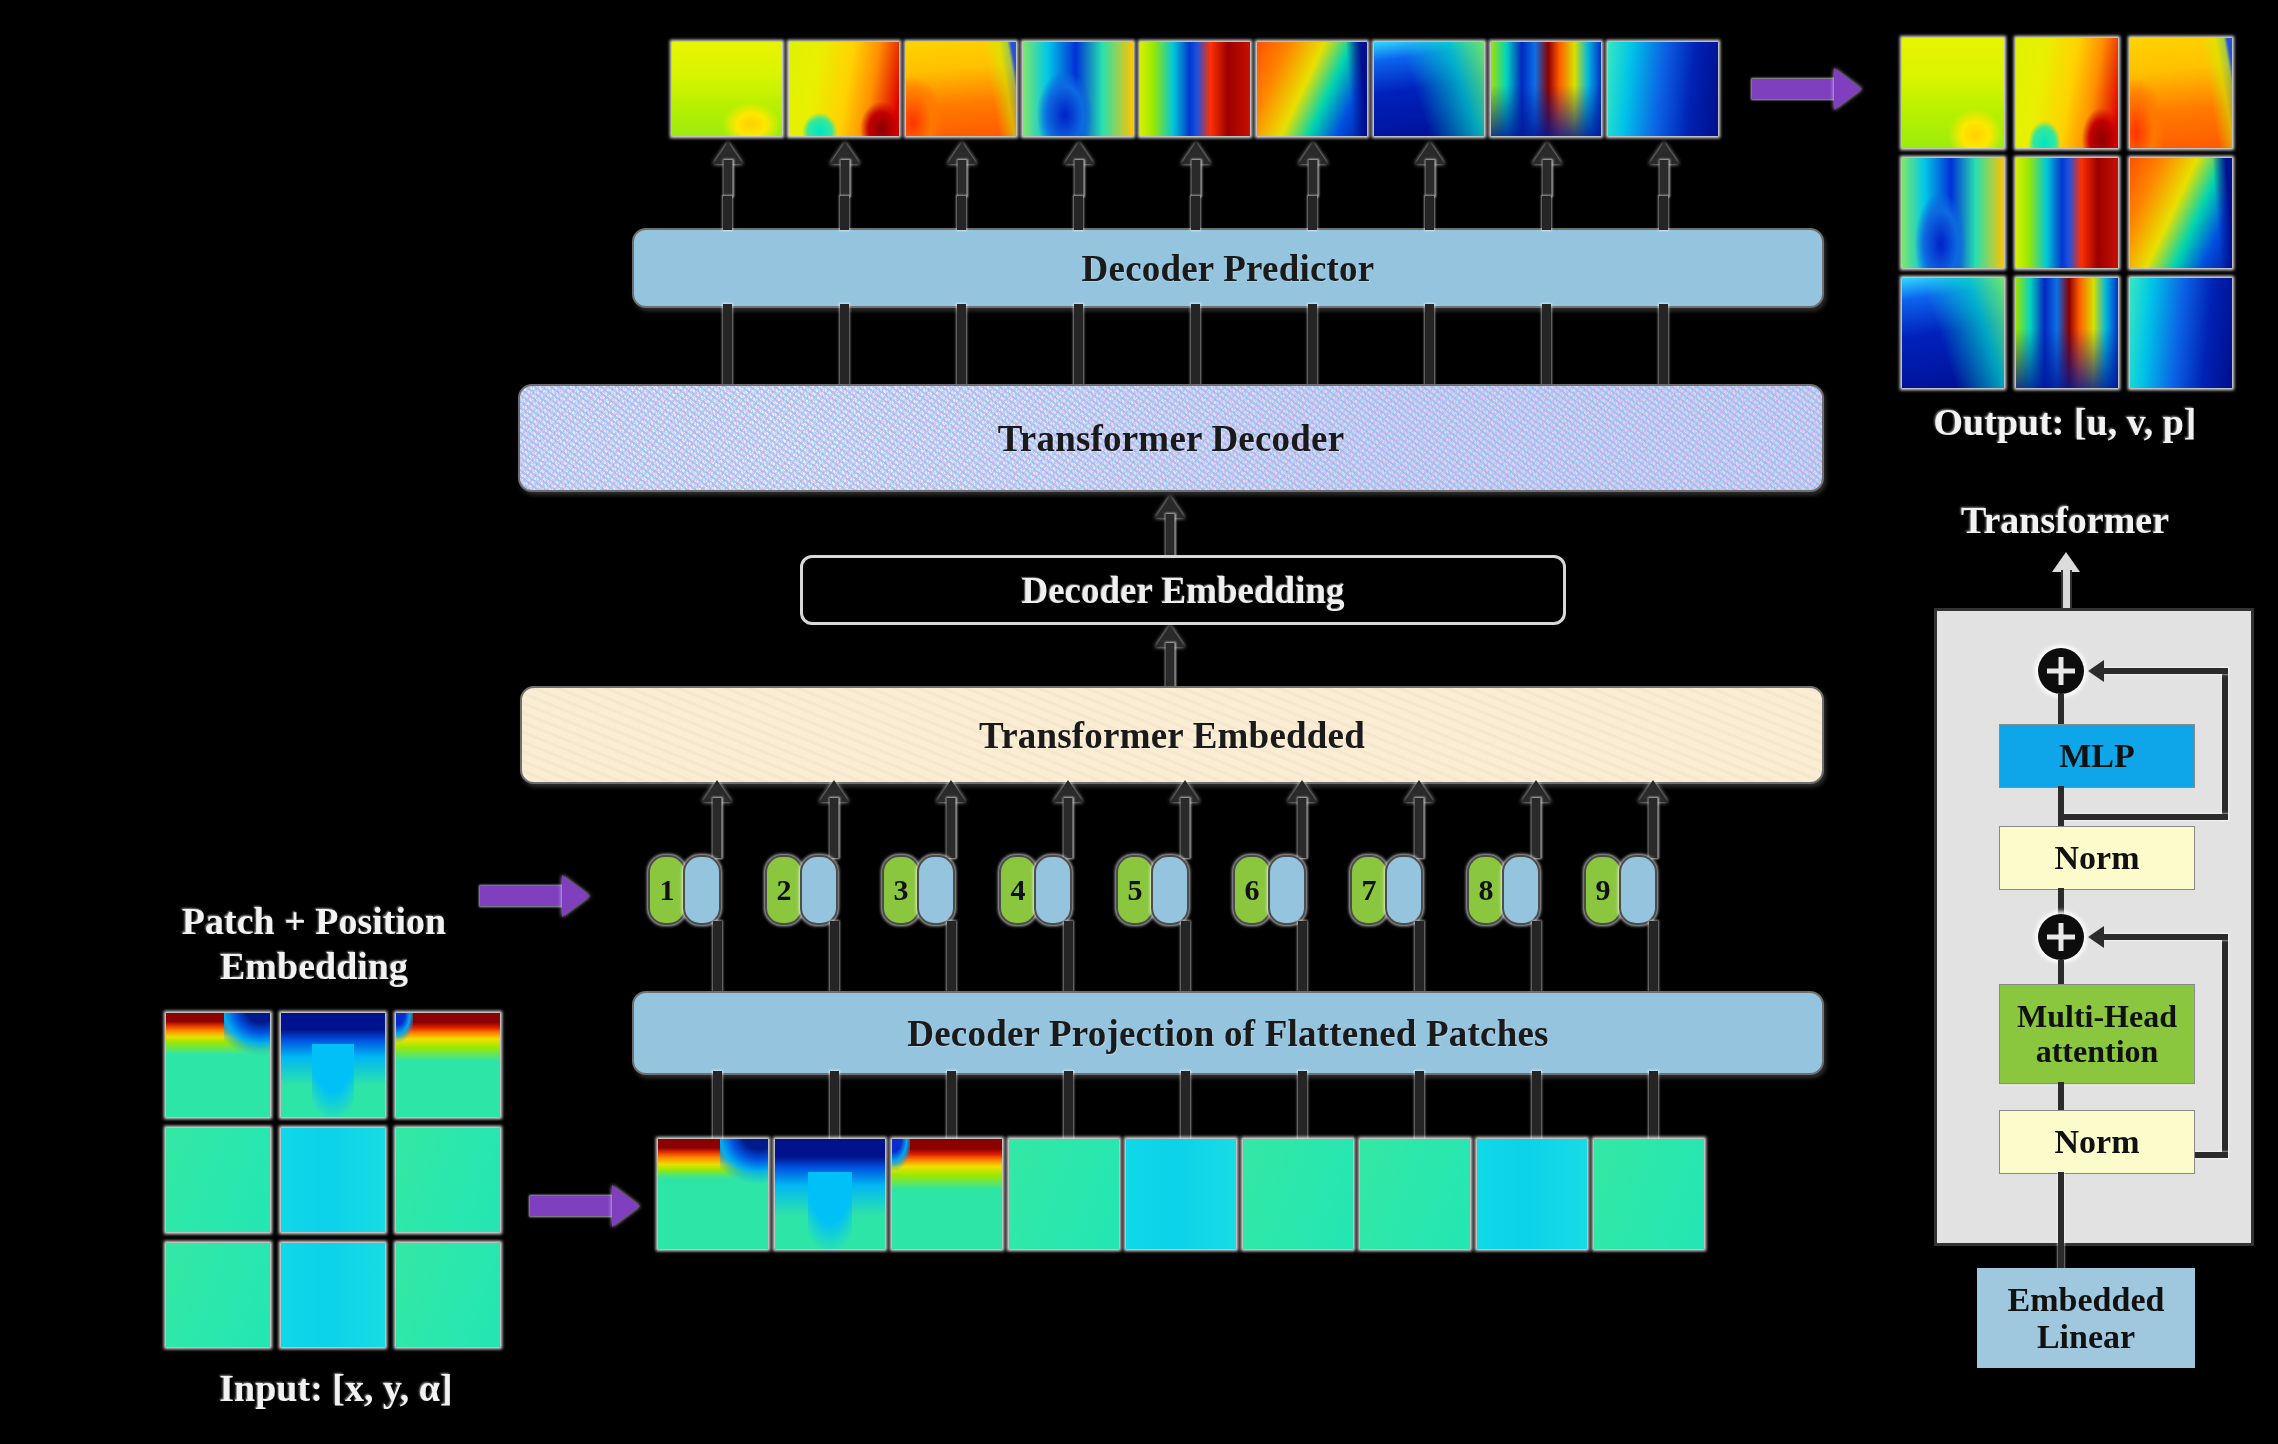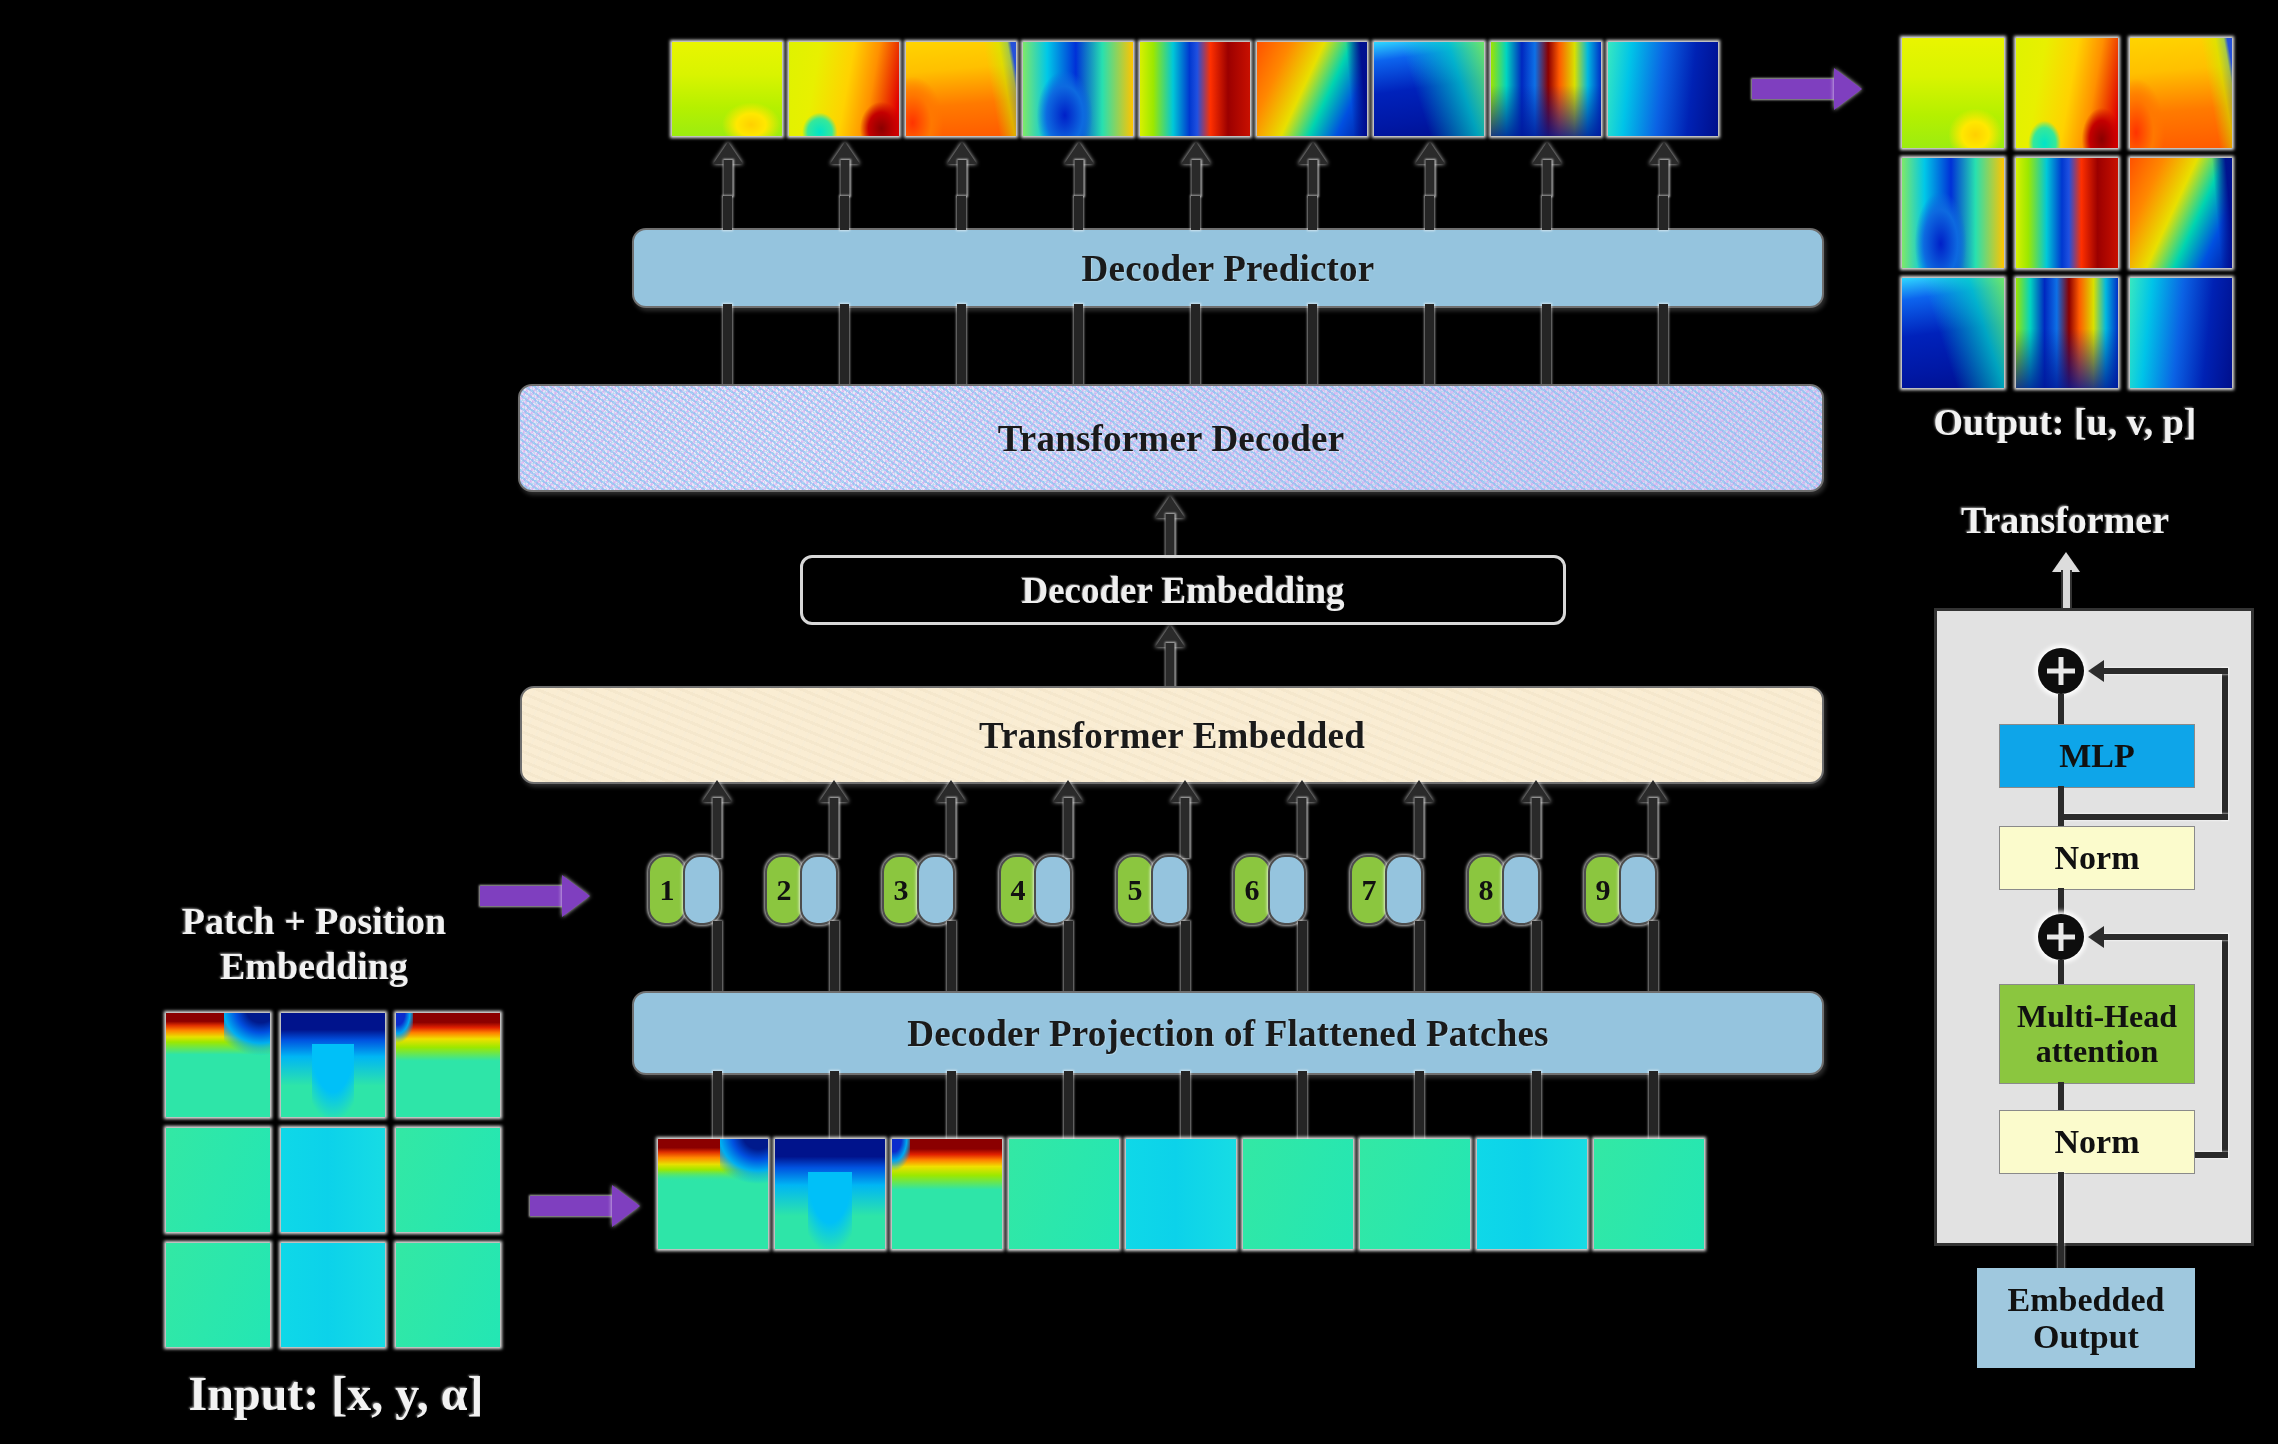--- a/index.html
+++ b/index.html
@@ -389,21 +389,21 @@
   <div style="position:absolute;left:0;top:0;width:16%;height:30%;background:
     radial-gradient(ellipse 120% 110% at 10% 0%,#0b2ccc 0 35%,#00a8f0 60%,rgba(46,229,168,0) 88%);"></div>
 </div>
 <div class="tile" style="left:166px;top:1128px;width:104px;height:104px;background:linear-gradient(110deg,#33e8a4,#23e6b4);"></div>
 <div class="tile" style="left:281px;top:1128px;width:104px;height:104px;background:linear-gradient(90deg,#0fd8e8,#0cd2ea 45%,#17dce4);"></div>
 <div class="tile" style="left:396px;top:1128px;width:104px;height:104px;background:linear-gradient(110deg,#33e8a4,#23e6b4);"></div>
 <div class="tile" style="left:166px;top:1243px;width:104px;height:104px;background:linear-gradient(110deg,#33e8a4,#23e6b4);"></div>
 <div class="tile" style="left:281px;top:1243px;width:104px;height:104px;background:linear-gradient(90deg,#0fd8e8,#0cd2ea 45%,#17dce4);"></div>
 <div class="tile" style="left:396px;top:1243px;width:104px;height:104px;background:linear-gradient(110deg,#33e8a4,#23e6b4);"></div>
 
-<div class="olabel" style="left:146px;top:1366px;width:380px;font-size:48px;">Input: [x, y, α]</div>
+<div class="olabel" style="left:146px;top:1366px;width:380px;font-size:38px;">Input: [x, y, α]</div>
 
 <div class="tile" style="left:1902px;top:38px;width:102px;height:110px;
      background:linear-gradient(180deg,#e9f500 0%,#d9f400 35%,#b5f000 70%,#9cec10 100%);">
   <div style="position:absolute;inset:0;background:radial-gradient(ellipse 38% 34% at 72% 88%,#ffd000 0%,#ffe800 35%,rgba(255,255,255,0) 70%);"></div>
 </div>
 <div class="tile" style="left:2016px;top:38px;width:102px;height:110px;
      background:linear-gradient(100deg,#dff200 0%,#e8f000 25%,#ffd200 52%,#ff9000 72%,#e00000 95%);">
   <div style="position:absolute;inset:0;background:radial-gradient(ellipse 26% 38% at 84% 92%,#8b0000 0%,#c40000 45%,rgba(0,0,0,0) 75%);"></div>
   <div style="position:absolute;inset:0;background:radial-gradient(ellipse 20% 26% at 28% 96%,#00e4c8 0%,#35e89a 55%,rgba(0,0,0,0) 80%);"></div>
 </div>
@@ -482,14 +482,14 @@
 <div class="ln" style="left:2058px;top:1082px;width:6px;height:28px;"></div>
 
 <div class="tbox norm" style="left:1999px;top:1110px;width:194px;height:62px;font-size:34px;">
   <span>Norm</span>
 </div>
 
 <div class="ln halo" style="left:2058px;top:1172px;width:6px;height:100px;"></div>
 
 <div class="tbox emb" style="left:1977px;top:1268px;width:218px;height:100px;font-size:34px;flex-direction:column;">
   <span>Embedded</span>
-  <span>Output</span>
+  <span>Linear</span>
 </div>
 
 </body></html>

